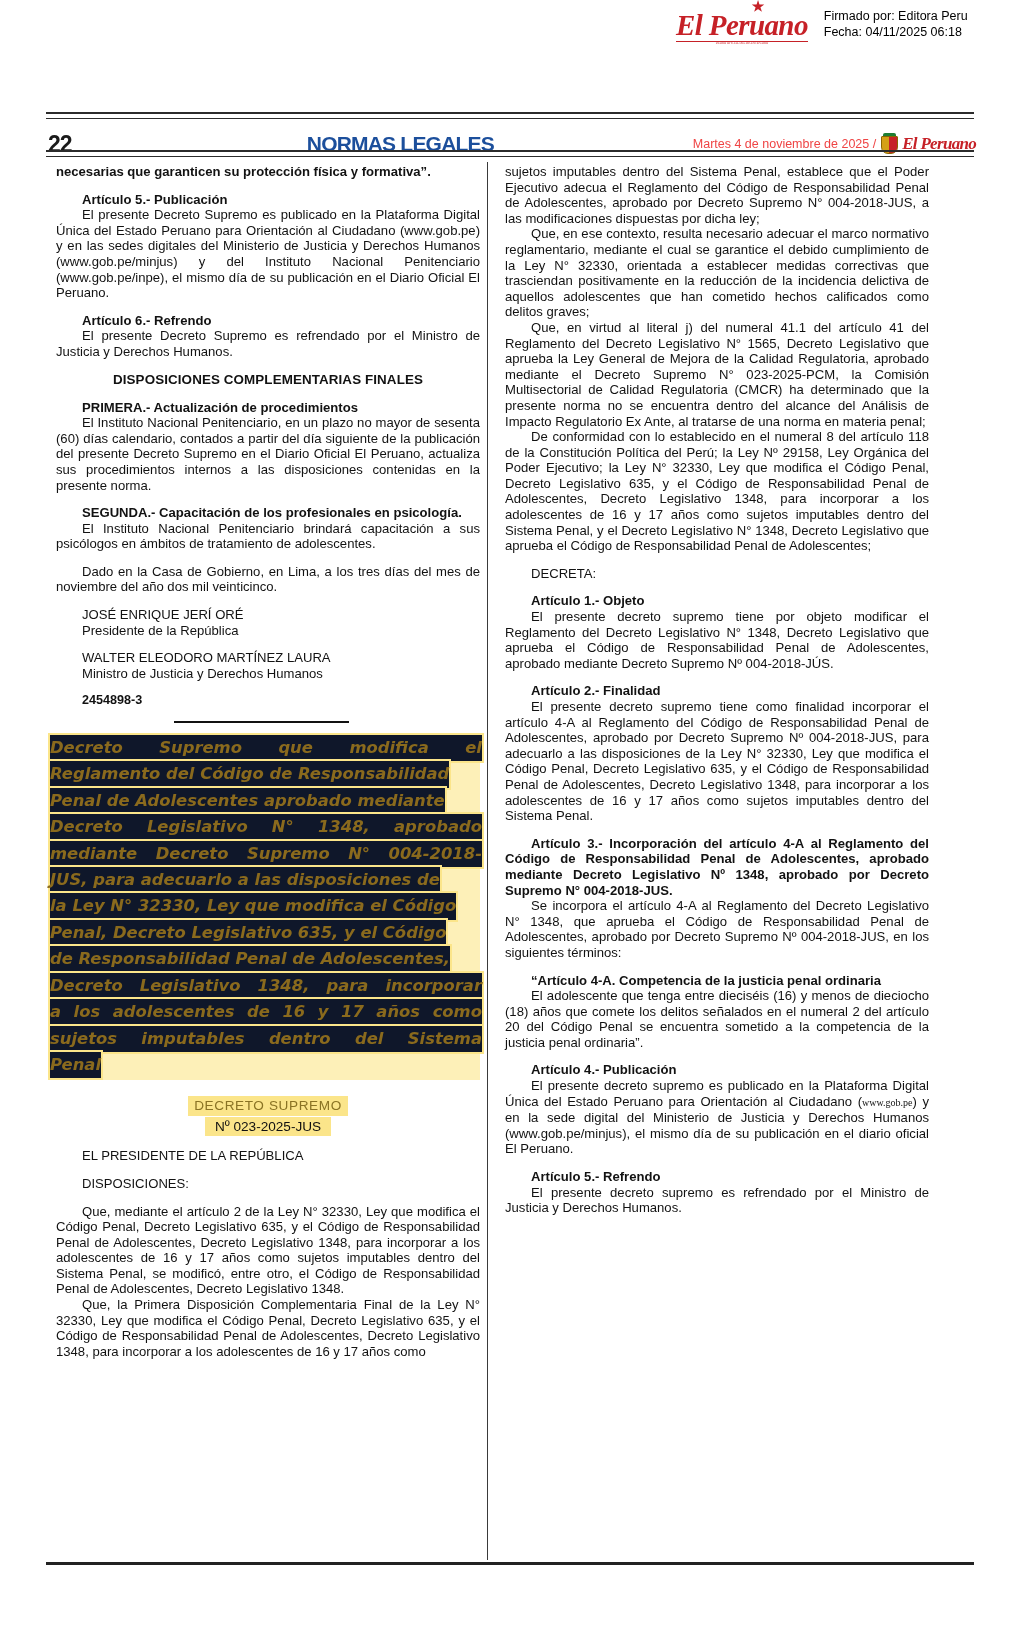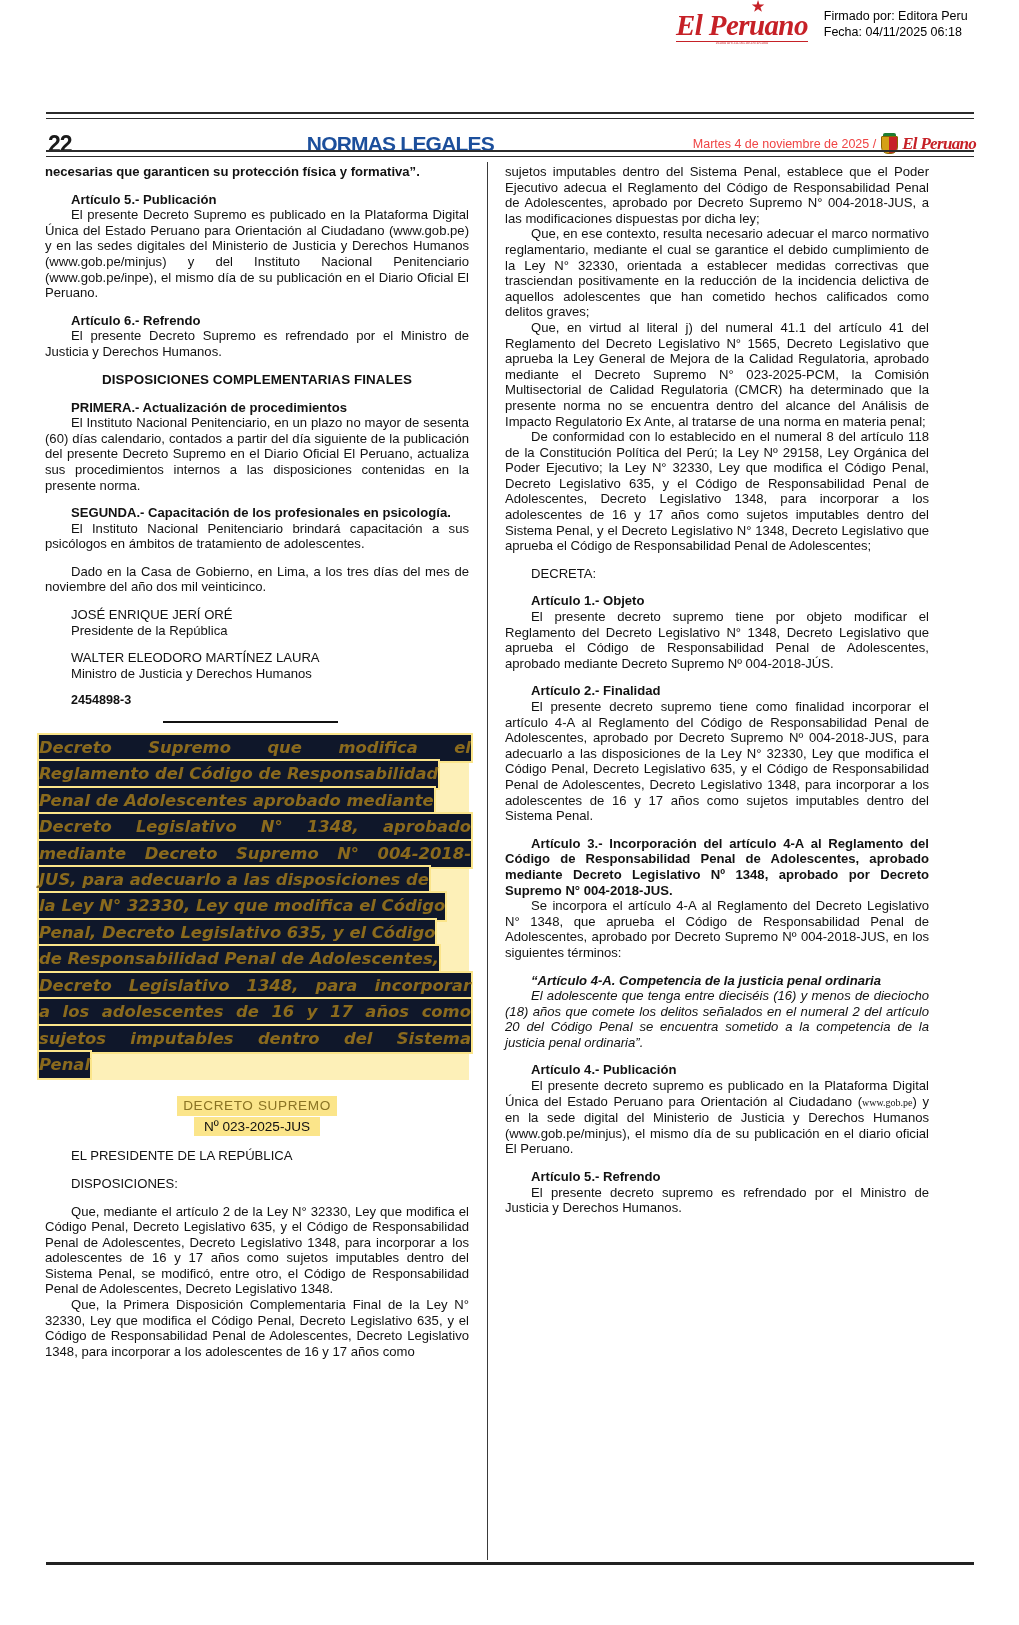--- a/index.html
+++ b/index.html
@@ -169,21 +169,21 @@
   .col {
     position: absolute;
     top: 164px;
     width: 424px;
     font-size: 13.1px;
     line-height: 15.6px;
     text-align: justify;
     text-justify: inter-word;
     color: #121212;
   }
-  .col-left  { left: 45px; }
+  .col-left  { left: 56px; }
   .col-right { left: 505px; }
 
   .col-divider {
     position: absolute;
     left: 487px;
     top: 162px;
     height: 1398px;
     border-left: 1px solid #3a3a3a;
   }
 
@@ -207,21 +207,21 @@
     line-height: 16px;
     text-align: center;
     text-indent: 0;
     letter-spacing: 0.1px;
   }
   .h-plain {
     margin: 0;
     text-indent: 26px;
     text-align: left;
   }
-  .ital { font-style: italic; }
+  .ital { }
   .b { font-weight: bold; }
   .serifurl {
     font-family: "Liberation Serif", serif;
     font-size: 10px;
   }
 
   .code-num {
     margin: 0;
     font-weight: bold;
     font-size: 12.6px;

